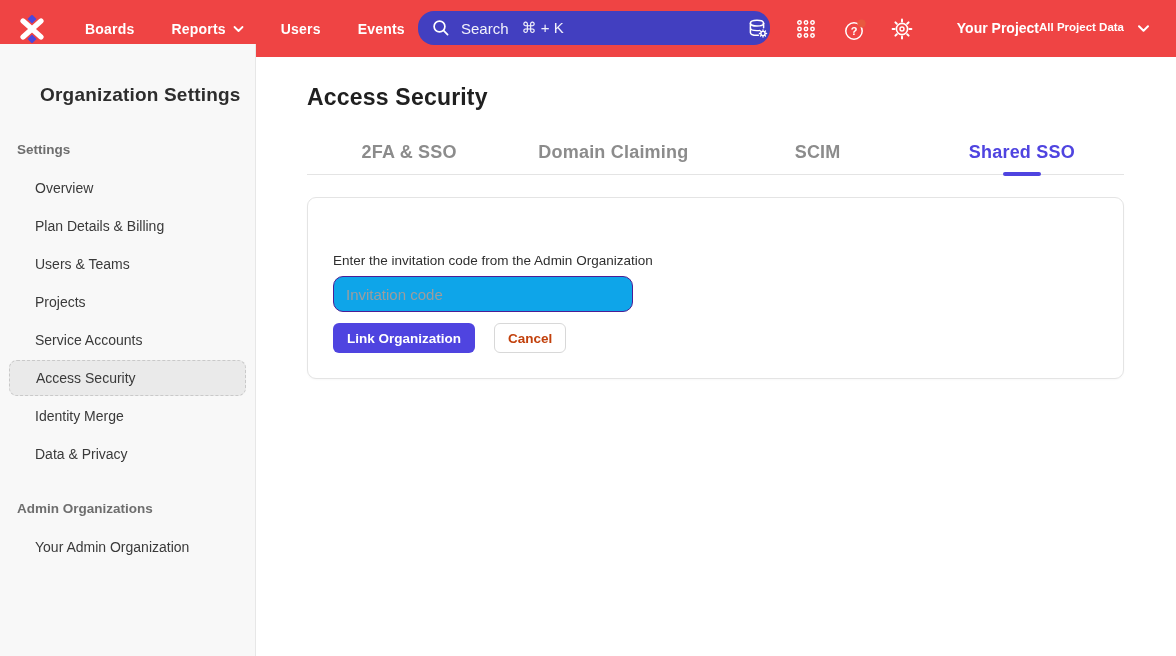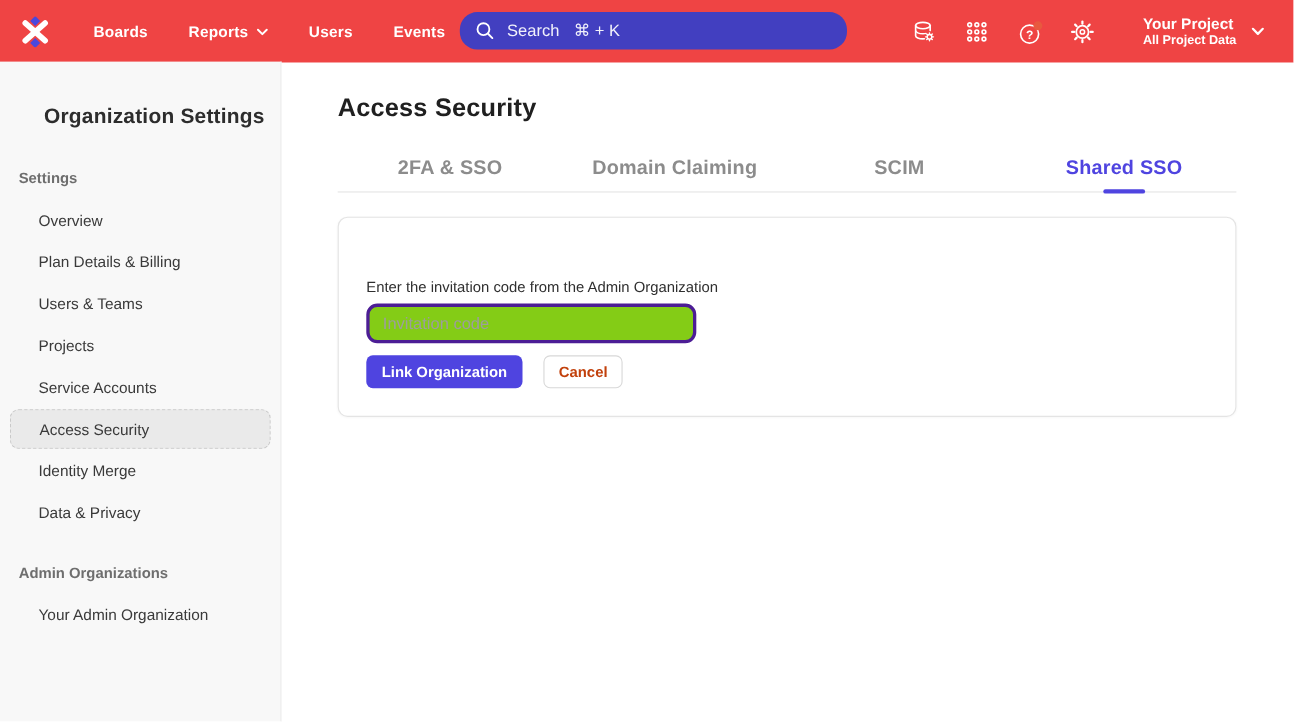--- a/index.html
+++ b/index.html
@@ -29,27 +29,27 @@
     display: flex; align-items: center; padding: 0 14px; cursor: text;
   }
   .search .s-text { color: rgba(255,255,255,0.93); font-size: 15px; margin-left: 11px; }
   .search .s-shortcut { color: rgba(255,255,255,0.93); font-size: 15px; margin-left: 13px; }
   .nav-right {
     position: absolute; right: 0; top: 0; height: 57px;
     display: flex; align-items: center; gap: 26px; padding-right: 26px;
   }
   .icon-btn { width: 22px; height: 22px; cursor: pointer; position: relative; }
   .project-switcher { display: flex; align-items: center; gap: 13px; cursor: pointer; margin-left: 18px; }
-  .project-meta { display: flex; flex-direction: column; line-height: 1.25; }
+  .project-meta { display: flex; flex-direction: row; line-height: 1.25; }
   .project-name { color: #ffffff; font-size: 14px; font-weight: 700; }
   .project-sub  { color: #ffffff; font-size: 11.5px; font-weight: 700; }
 
   
   .sidebar {
-    position: absolute; top: 56px; left: 0; bottom: 0; width: 256px;
+    position: absolute; top: 44px; left: 0; bottom: 0; width: 256px;
     background: #f8f8f8; border-right: 1px solid #e7e7e7;
   }
   .sidebar-title {
     margin: 40px 0 0 40px; font-size: 19px; font-weight: 700; color: #2d2d2d; letter-spacing: .2px;
   }
   .section-label {
     margin: 36px 0 12px 17px; font-size: 13.5px; font-weight: 700; color: #6e6e6e;
   }
   .section-label.second { margin-top: 28px; }
   .side-item {
@@ -85,21 +85,21 @@
   .card {
     margin-top: 22px; background: #ffffff;
     border: 1px solid #e4e4e4; border-radius: 9px;
     padding: 29px 25px 25px 25px;
     box-shadow: 0 1px 2px rgba(0,0,0,0.03);
   }
   .card-title { font-size: 21px; font-weight: 700; color: #222222; letter-spacing: .2px; }
   .field-label { margin-top: 26px; font-size: 13.5px; color: #2f2f2f; }
   .invite-input {
     display: block; margin-top: 8px; width: 300px; height: 36px;
-    border: 3px solid #4c1d95; border-radius: 10px; background: #84cc16;
+    border: 1px solid #4c1d95; border-radius: 10px; background: #0ea5e9;
     padding: 0 12px; font-size: 15px; color: #333333; outline: none;
     font-family: "Liberation Sans", sans-serif;
   }
   .invite-input::placeholder { color: #9d9d9d; }
   .btn-row { margin-top: 11px; display: flex; gap: 19px; align-items: center; }
   .btn {
     height: 30px; border-radius: 6px; font-size: 13.5px; font-weight: 700;
     font-family: "Liberation Sans", sans-serif; cursor: pointer;
     display: inline-flex; align-items: center; padding: 0 14px;
   }

